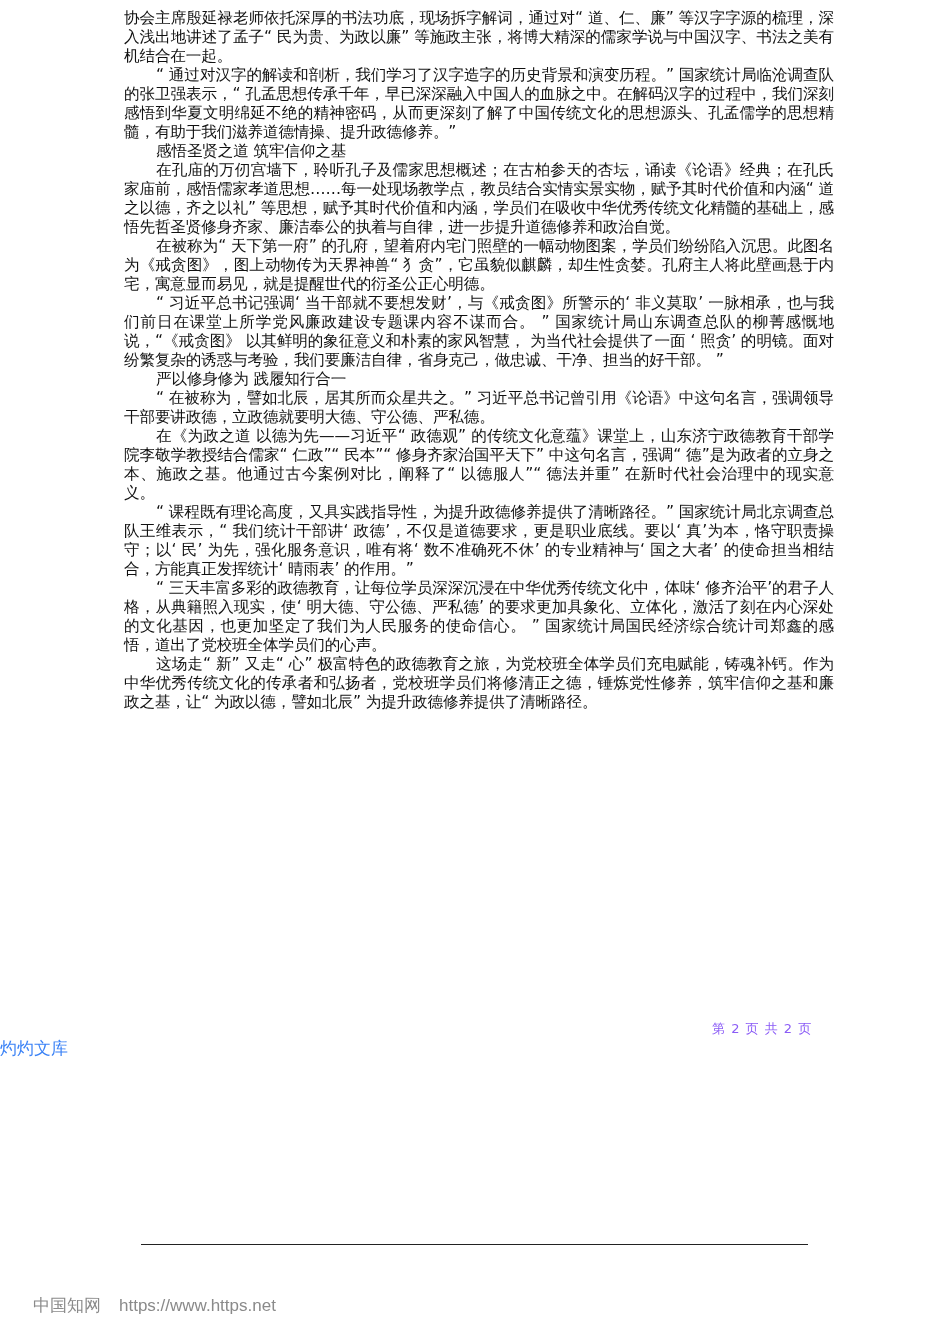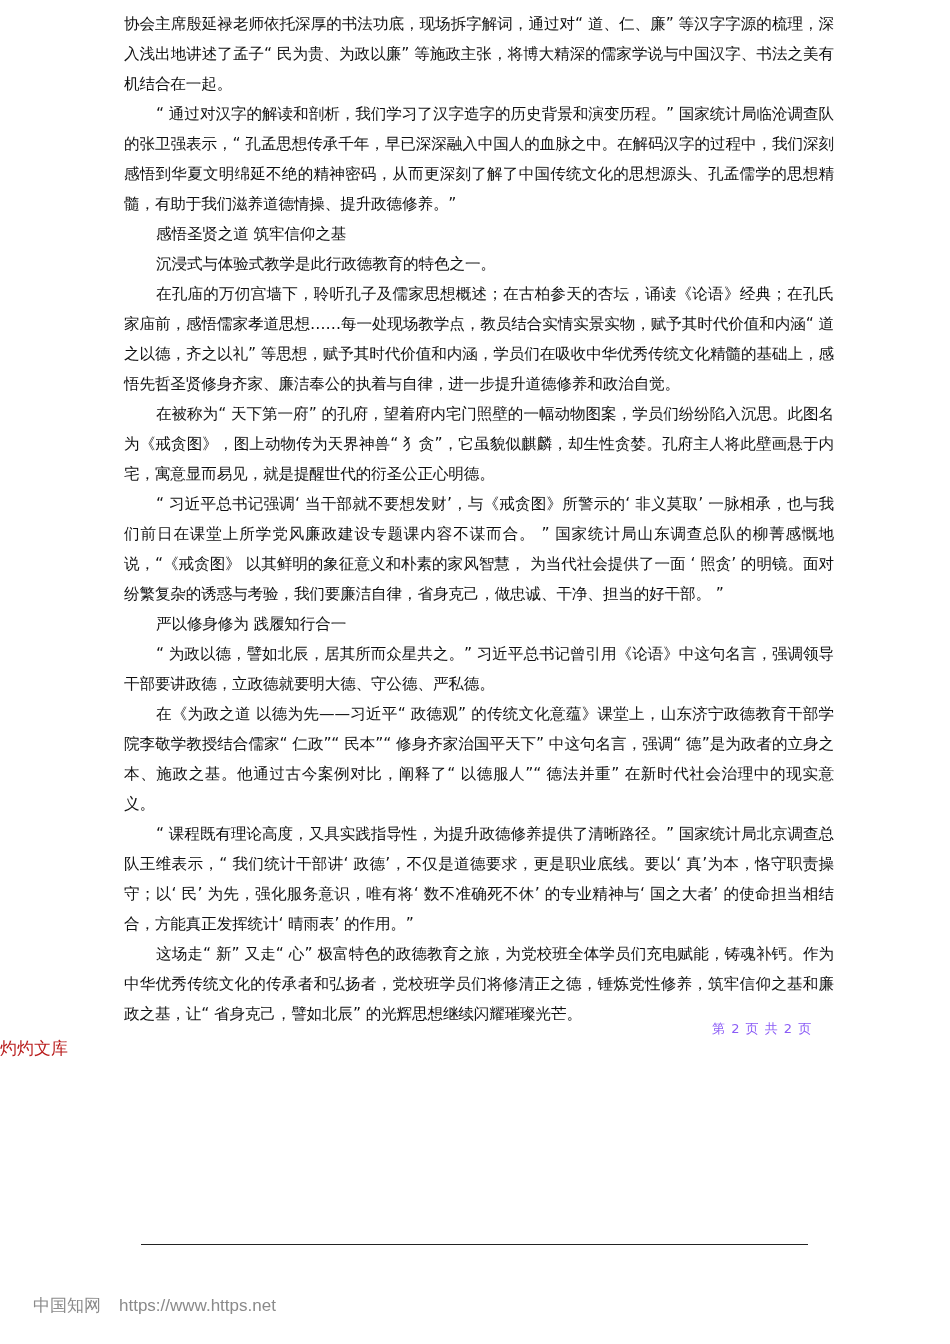--- a/index.html
+++ b/index.html
@@ -14,21 +14,21 @@
       overflow: hidden;
       font-family: "DejaVu Sans", "Liberation Sans", sans-serif;
       color: #111111;
     }
     .page-body {
       position: absolute;
       left: 124px;
       top: 9px;
       width: 710px;
       font-size: 15.6px;
-      line-height: 30px;
+      line-height: 19px;
       letter-spacing: -0.15px;
     }
     .para {
       margin: 0;
       text-align: justify;
       text-indent: 32px;
     }
     .para.noindent {
       text-indent: 0;
     }
@@ -38,21 +38,21 @@
       top: 1020px;
       font-size: 13px;
       letter-spacing: 1px;
       color: #8b5cf6;
     }
     .library-name {
       position: absolute;
       left: 0;
       top: 1037px;
       font-size: 17px;
-      color: #b91c1c;
+      color: #3b82f6;
     }
     .divider {
       position: absolute;
       left: 141px;
       top: 1244px;
       width: 667px;
       height: 0;
       border-top: 1.3px solid #222;
     }
     .footer-source {
@@ -68,29 +68,29 @@
       text-align: right;
     }
   </style>
 </head>
 <body>
 
 <div class="page-body">
   <p class="para noindent">协会主席殷延禄老师依托深厚的书法功底，现场拆字解词，通过对“ 道、仁、廉” 等汉字字源的梳理，深入浅出地讲述了孟子“ 民为贵、为政以廉” 等施政主张，将博大精深的儒家学说与中国汉字、书法之美有机结合在一起。</p>
   <p class="para">“ 通过对汉字的解读和剖析，我们学习了汉字造字的历史背景和演变历程。” 国家统计局临沧调查队的张卫强表示，“ 孔孟思想传承千年，早已深深融入中国人的血脉之中。在解码汉字的过程中，我们深刻感悟到华夏文明绵延不绝的精神密码，从而更深刻了解了中国传统文化的思想源头、孔孟儒学的思想精髓，有助于我们滋养道德情操、提升政德修养。”</p>
   <p class="para">感悟圣贤之道 筑牢信仰之基</p>
-  <p class="para">沉浸式与体验式教学是此行政德教育的特色之一。</p>
   <p class="para">在孔庙的万仞宫墙下，聆听孔子及儒家思想概述；在古柏参天的杏坛，诵读《论语》经典；在孔氏家庙前，感悟儒家孝道思想……每一处现场教学点，教员结合实情实景实物，赋予其时代价值和内涵“ 道之以德，齐之以礼” 等思想，赋予其时代价值和内涵，学员们在吸收中华优秀传统文化精髓的基础上，感悟先哲圣贤修身齐家、廉洁奉公的执着与自律，进一步提升道德修养和政治自觉。</p>
   <p class="para">在被称为“ 天下第一府” 的孔府，望着府内宅门照壁的一幅动物图案，学员们纷纷陷入沉思。此图名为《戒贪图》，图上动物传为天界神兽“ 犭贪”，它虽貌似麒麟，却生性贪婪。孔府主人将此壁画悬于内宅，寓意显而易见，就是提醒世代的衍圣公正心明德。</p>
   <p class="para">“ 习近平总书记强调‘ 当干部就不要想发财’，与《戒贪图》所警示的‘ 非义莫取’ 一脉相承，也与我们前日在课堂上所学党风廉政建设专题课内容不谋而合。 ” 国家统计局山东调查总队的柳菁感慨地说，“《戒贪图》 以其鲜明的象征意义和朴素的家风智慧， 为当代社会提供了一面 ‘ 照贪’ 的明镜。面对纷繁复杂的诱惑与考验，我们要廉洁自律，省身克己，做忠诚、干净、担当的好干部。 ”</p>
   <p class="para">严以修身修为 践履知行合一</p>
-  <p class="para">“ 为政以德，譬如北辰，居其所而众星共之。” 习近平总书记曾引用《论语》中这句名言，强调领导干部要讲政德，立政德就要明大德、守公德、严私德。</p>
+  <p class="para">“ 在被称为，譬如北辰，居其所而众星共之。” 习近平总书记曾引用《论语》中这句名言，强调领导干部要讲政德，立政德就要明大德、守公德、严私德。</p>
   <p class="para">在《为政之道 以德为先——习近平“ 政德观” 的传统文化意蕴》课堂上，山东济宁政德教育干部学院李敬学教授结合儒家“ 仁政”“ 民本”“ 修身齐家治国平天下” 中这句名言，强调“ 德”是为政者的立身之本、施政之基。他通过古今案例对比，阐释了“ 以德服人”“ 德法并重” 在新时代社会治理中的现实意义。</p>
   <p class="para">“ 课程既有理论高度，又具实践指导性，为提升政德修养提供了清晰路径。” 国家统计局北京调查总队王维表示，“ 我们统计干部讲‘ 政德’，不仅是道德要求，更是职业底线。要以‘ 真’为本，恪守职责操守；以‘ 民’ 为先，强化服务意识，唯有将‘ 数不准确死不休’ 的专业精神与‘ 国之大者’ 的使命担当相结合，方能真正发挥统计‘ 晴雨表’ 的作用。”</p>
-  <p class="para">这场走“ 新” 又走“ 心” 极富特色的政德教育之旅，为党校班全体学员们充电赋能，铸魂补钙。作为中华优秀传统文化的传承者和弘扬者，党校班学员们将修清正之德，锤炼党性修养，筑牢信仰之基和廉政之基，让“ 省身克己，譬如北辰” 的光辉思想继续闪耀璀璨光芒。</p>
+  <p class="para">“ 三天丰富多彩的政德教育，让每位学员深深沉浸在中华优秀传统文化中，体味‘ 修齐治平’的君子人格，从典籍照入现实，使‘ 明大德、守公德、严私德’ 的要求更加具象化、立体化，激活了刻在内心深处的文化基因，也更加坚定了我们为人民服务的使命信心。 ” 国家统计局国民经济综合统计司郑鑫的感悟，道出了党校班全体学员们的心声。</p>
+  <p class="para">这场走“ 新” 又走“ 心” 极富特色的政德教育之旅，为党校班全体学员们充电赋能，铸魂补钙。作为中华优秀传统文化的传承者和弘扬者，党校班学员们将修清正之德，锤炼党性修养，筑牢信仰之基和廉政之基，让“ 为政以德，譬如北辰” 为提升政德修养提供了清晰路径。</p>
 </div>
 
 <div class="page-number">第 2 页 共 2 页</div>
 
 <div class="library-name">灼灼文库</div>
 
 <div class="divider"></div>
 
 <div class="footer-source">
   <span class="site-name">中国知网</span><span>https://www.https.net</span>

